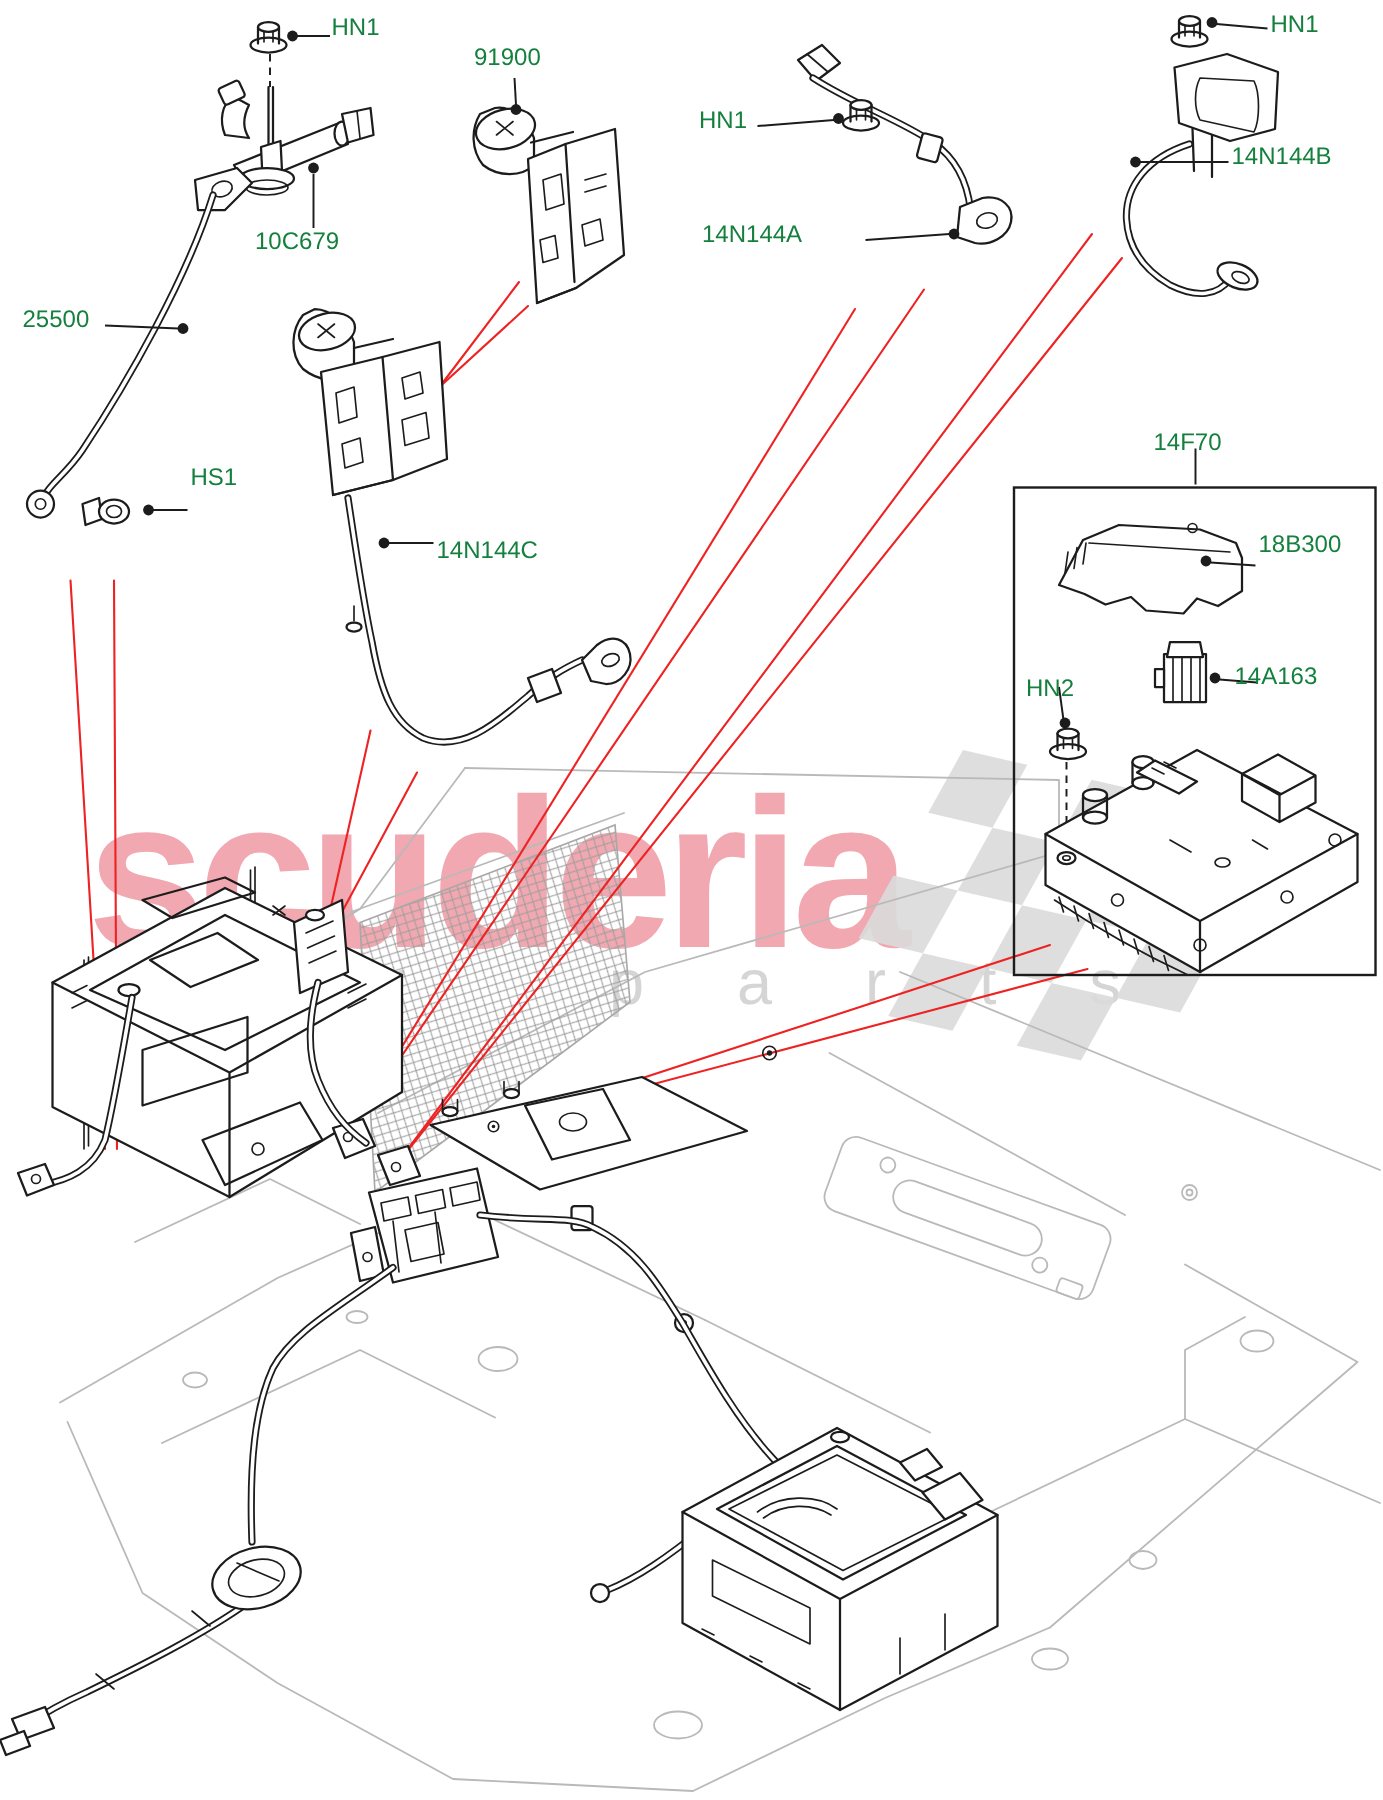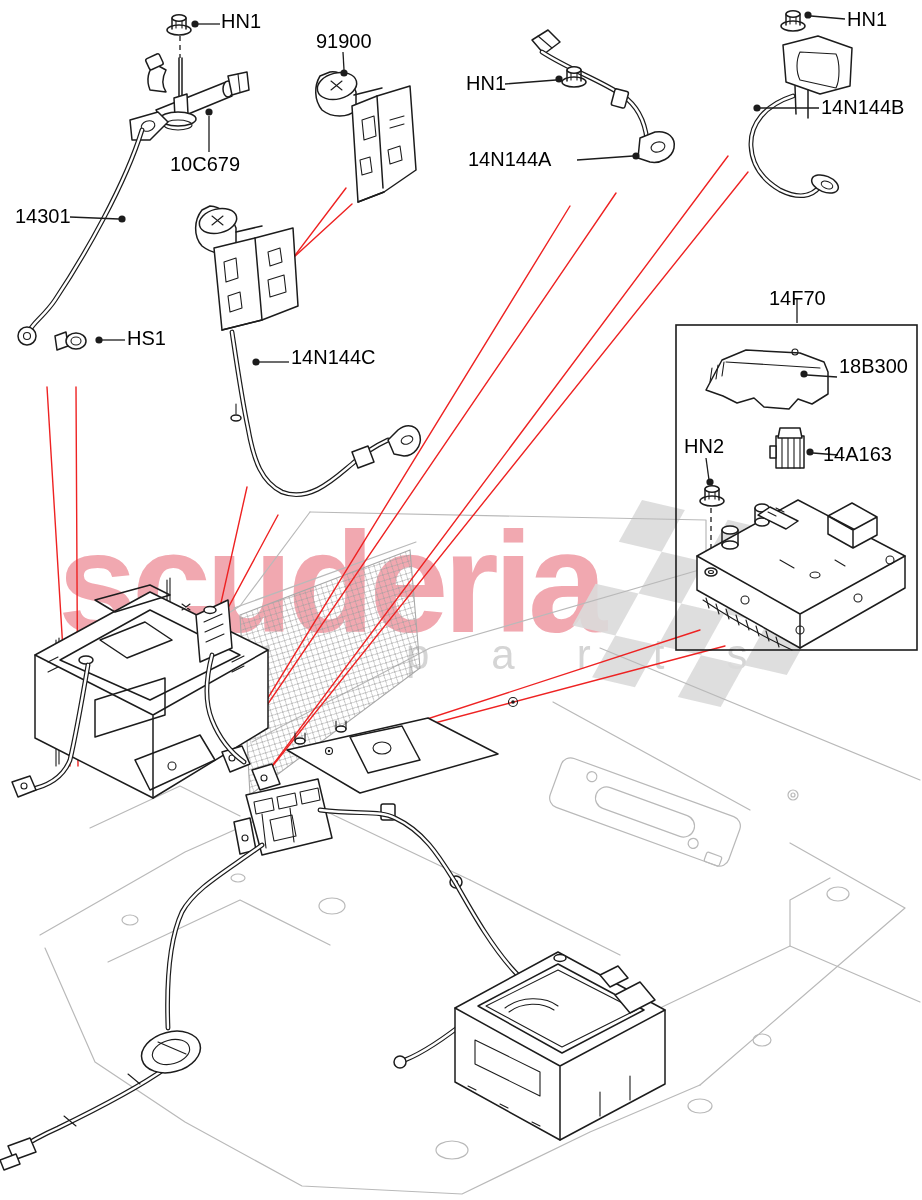--- a/index.html
+++ b/index.html
@@ -3,21 +3,21 @@
 <meta charset="utf-8">
 <style>
   html,body{margin:0;padding:0;background:#fff;}
   .stage{position:relative;width:922px;height:1200px;background:#ffffff;overflow:hidden;
          font-family:"Liberation Sans", sans-serif;}
   .wm-brand{position:absolute;left:58px;top:512px;font-size:142px;font-weight:700;
             letter-spacing:-5px;color:#ef99a3;opacity:.85;line-height:1;user-select:none;}
   .wm-sub{position:absolute;left:88px;top:634px;font-size:42px;font-weight:400;
           letter-spacing:62px;color:#d5d5d5;line-height:1;user-select:none;}
   svg.art{position:absolute;left:0;top:0;}
-  .lbl{position:absolute;color:#000000;font-size:20px;line-height:1;white-space:nowrap;}
+  .lbl{position:absolute;color:#15803d;font-size:16px;line-height:1;white-space:nowrap;}
   .k{stroke:#1c1c1c;stroke-width:1.5;fill:none;stroke-linecap:round;stroke-linejoin:round;}
   .kw{stroke:#1c1c1c;stroke-width:1.5;fill:#ffffff;stroke-linecap:round;stroke-linejoin:round;}
   .kt{stroke:#1c1c1c;stroke-width:1.1;fill:none;stroke-linecap:round;stroke-linejoin:round;}
   .g{stroke:#b9b9b9;stroke-width:1.2;fill:none;stroke-linecap:round;stroke-linejoin:round;}
   .gw{stroke:#b9b9b9;stroke-width:1.2;fill:none;}
   .r{stroke:#ee2222;stroke-width:1.4;fill:none;stroke-linecap:round;}
   .lead{stroke:#1c1c1c;stroke-width:1.3;fill:none;}
   .dash{stroke:#1c1c1c;stroke-width:1.3;fill:none;stroke-dasharray:5 4;}
   .dot{fill:#1c1c1c;stroke:none;}
   .co{stroke:#1c1c1c;stroke-width:4.8;fill:none;stroke-linecap:round;stroke-linejoin:round;}
@@ -346,24 +346,24 @@
       <path class="lead" d="M706,458 L709,480"></path>
         <circle class="dot" cx="710" cy="482" r="3.6"></circle>
       <circle class="dot" cx="810" cy="452" r="3.6"></circle>
         <path class="lead" d="M813,453 L838,455"></path>
     </g>
   </svg>
 
   <div class="lbl" style="left:221px;top:11px">HN1</div>
   <div class="lbl" style="left:316px;top:31px">91900</div>
   <div class="lbl" style="left:170px;top:154px">10C679</div>
-  <div class="lbl" style="left:15px;top:206px">14301</div>
-  <div class="lbl" style="left:127px;top:328px">HS1</div>
-  <div class="lbl" style="left:291px;top:347px">14N144C</div>
+  <div class="lbl" style="left:15px;top:206px">25500</div>
+  <div class="lbl" style="left:127px;top:311px">HS1</div>
+  <div class="lbl" style="left:291px;top:360px">14N144C</div>
   <div class="lbl" style="left:466px;top:73px">HN1</div>
   <div class="lbl" style="left:468px;top:149px">14N144A</div>
   <div class="lbl" style="left:847px;top:9px">HN1</div>
   <div class="lbl" style="left:821px;top:97px">14N144B</div>
   <div class="lbl" style="left:769px;top:288px">14F70</div>
   <div class="lbl" style="left:839px;top:356px">18B300</div>
-  <div class="lbl" style="left:684px;top:436px">HN2</div>
+  <div class="lbl" style="left:684px;top:452px">HN2</div>
   <div class="lbl" style="left:823px;top:444px">14A163</div>
 </div>
 
 </body></html>

